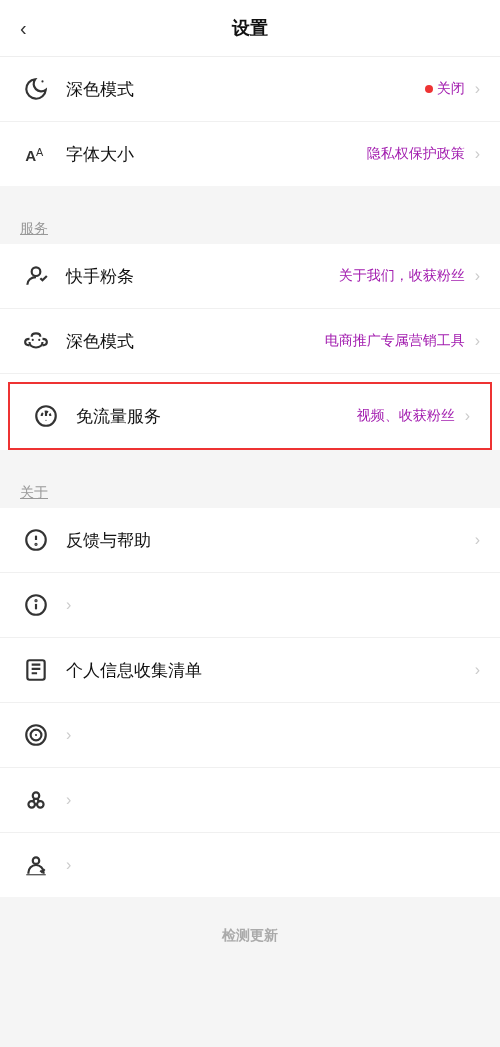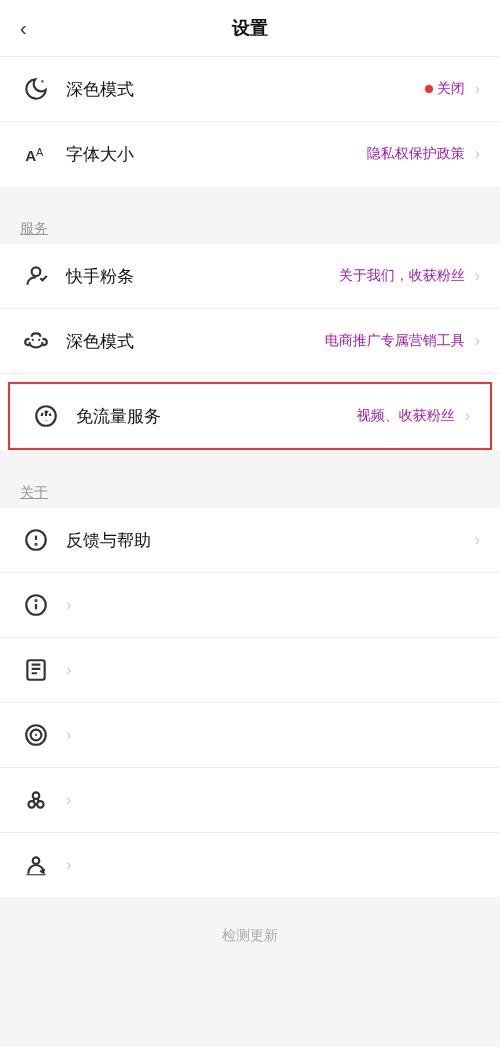--- a/index.html
+++ b/index.html
@@ -127,20 +127,21 @@
       height: 10px;
       background: #f5f5f5;
     }
 
     .bottom-bar {
       text-align: center;
       padding: 20px;
       color: #aaa;
       font-size: 14px;
       background: #f5f5f5;
+      font-weight: bold;
     }
   </style>
 </head>
 <body>
 
 <div class="header">
   <span class="header-back">‹</span>
   <span class="header-title">设置</span>
 </div>
 
@@ -266,20 +267,21 @@
     </div>
   </div>
 
   <div class="menu-item">
     <div class="item-icon">
       <svg viewBox="0 0 24 24" fill="none" stroke="currentColor" stroke-width="2" class="icon">
         <rect x="4" y="3" width="16" height="18" rx="2"></rect>
         <path d="M8 7h8M8 11h8M8 15h5"></path>
       </svg>
     </div>
+    <span class="item-label">个人信息收集清单</span>
     <div class="item-right">
       <span class="item-arrow">›</span>
     </div>
   </div>
 
   <div class="menu-item">
     <div class="item-icon">
       <svg viewBox="0 0 24 24" fill="none" stroke="currentColor" stroke-width="2" class="icon">
         <circle cx="12" cy="12" r="5"></circle>
         <circle cx="12" cy="12" r="9"></circle>

